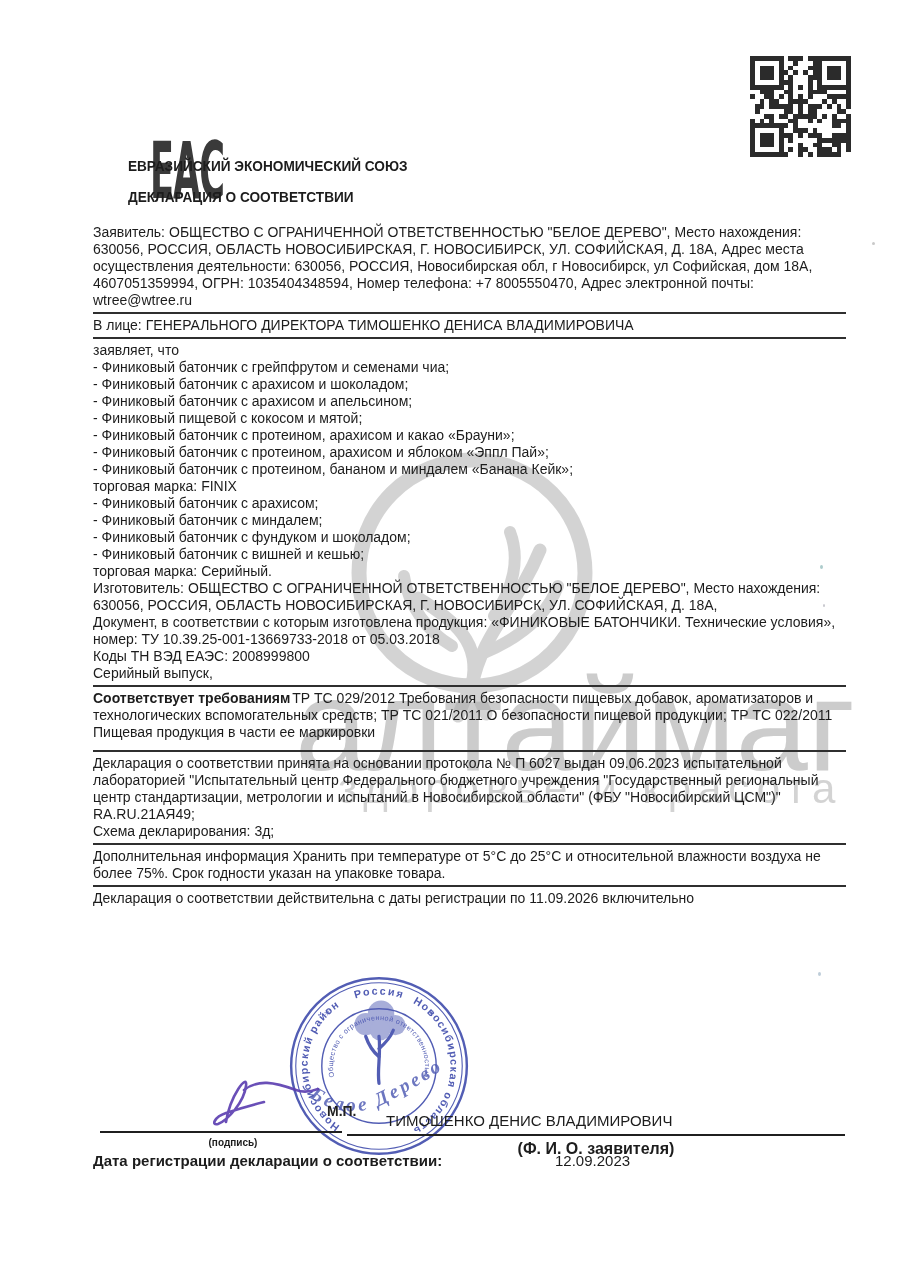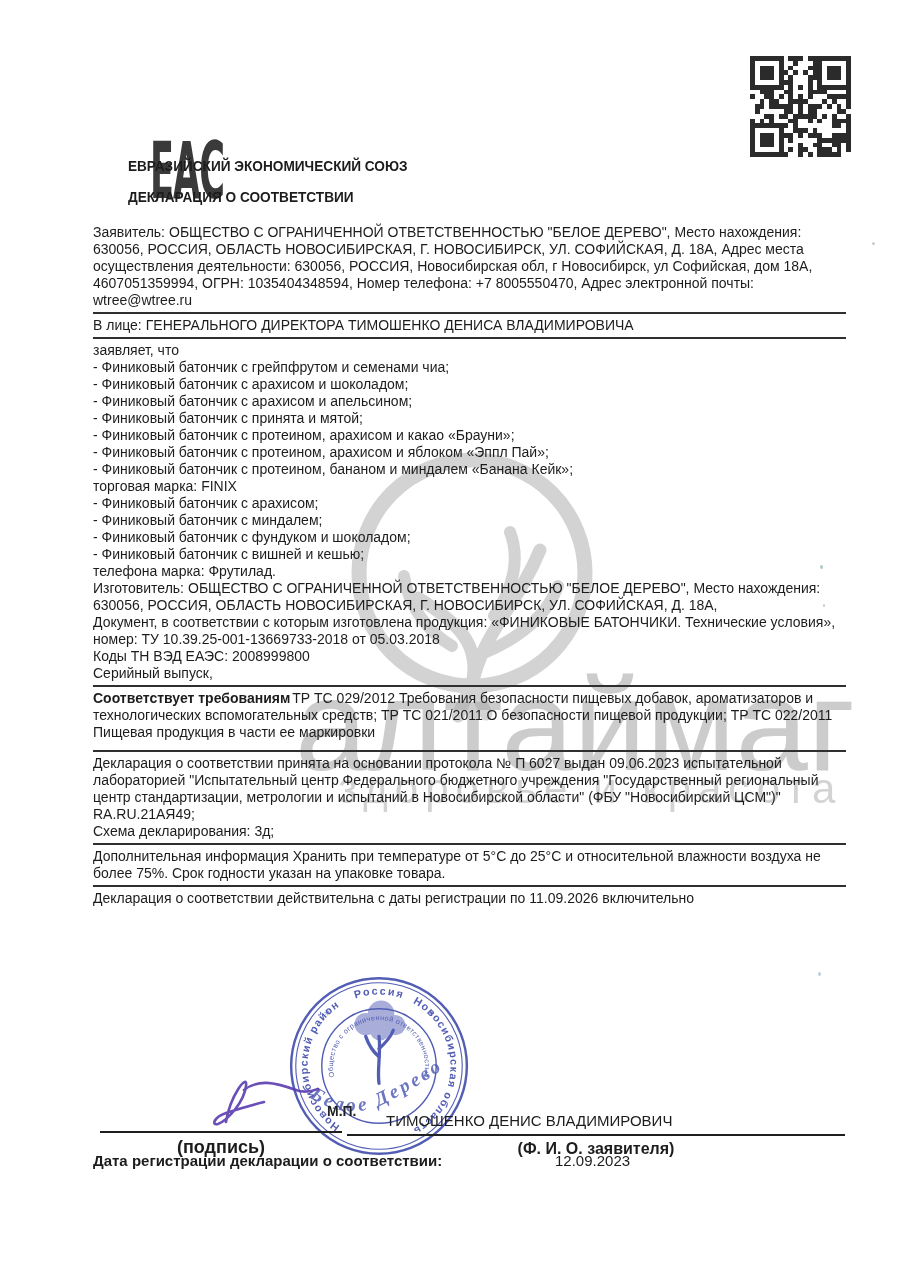--- a/index.html
+++ b/index.html
@@ -23,22 +23,22 @@
   .content{position:absolute;left:93px;top:224px;width:753px;z-index:1;
            font-size:14px;line-height:17px;}
   .content .b{font-weight:normal;margin-right:4px;}
   .content .b-wide{font-weight:bold;margin-right:2px;}
   .rule{border-top:2px solid #2f2f2f;margin:3px 0;}
   .rule-gap{margin-top:9px;}
   
   .stamp{position:absolute;left:284px;top:971px;z-index:2;opacity:.92;}
   .signature{position:absolute;left:196px;top:1066px;z-index:2;}
   .sig-line{position:absolute;left:100px;top:1131px;width:242px;border-top:2px solid #1f1f1f;z-index:3;}
-  .sig-caption{position:absolute;left:100px;top:1137px;width:242px;text-align:center;
-               font-weight:bold;font-size:18px;z-index:3;}
+  .sig-caption{position:absolute;left:112px;top:1137px;width:242px;text-align:center;
+               font-weight:bold;font-size:10px;z-index:3;}
   .name-line{position:absolute;left:347px;top:1134px;width:498px;border-top:2px solid #1f1f1f;z-index:3;}
   .declarant-name{position:absolute;left:386px;top:1112px;font-size:15px;z-index:3;}
   .name-caption{position:absolute;left:347px;top:1140px;width:498px;text-align:center;
                 font-weight:bold;font-size:16px;z-index:3;}
   .mp{position:absolute;left:327px;top:1103px;font-weight:bold;font-size:14px;z-index:4;color:#222;}
   .reg{position:absolute;left:93px;top:1152px;width:753px;font-size:15px;z-index:1;}
   .reg-row{display:flex;margin-bottom:10px;}
   .reg-label{font-weight:bold;width:462px;flex:0 0 auto;}
   
   .speck{position:absolute;border-radius:50%;z-index:0;}
@@ -331,30 +331,30 @@
 
     <div class="para"><span class="b">В лице:</span><span>ГЕНЕРАЛЬНОГО ДИРЕКТОРА ТИМОШЕНКО ДЕНИСА ВЛАДИМИРОВИЧА</span></div>
 
     <div class="rule"></div>
 
     <div>
       <div class="b">заявляет, что</div>
       <div>- Финиковый батончик с грейпфрутом и семенами чиа;</div>
       <div>- Финиковый батончик с арахисом и шоколадом;</div>
       <div>- Финиковый батончик с арахисом и апельсином;</div>
-      <div>- Финиковый батончик с принята и мятой;</div>
+      <div>- Финиковый пищевой с кокосом и мятой;</div>
       <div>- Финиковый батончик с протеином, арахисом и какао «Брауни»;</div>
       <div>- Финиковый батончик с протеином, арахисом и яблоком «Эппл Пай»;</div>
       <div>- Финиковый батончик с протеином, бананом и миндалем «Банана Кейк»;</div>
       <div>торговая марка: FINIX</div>
       <div>- Финиковый батончик с арахисом;</div>
       <div>- Финиковый батончик с миндалем;</div>
       <div>- Финиковый батончик с фундуком и шоколадом;</div>
       <div>- Финиковый батончик с вишней и кешью;</div>
-      <div>телефона марка: Фрутилад.</div>
+      <div>торговая марка: Серийный.</div>
       <div><span class="b">Изготовитель:</span><span>ОБЩЕСТВО С ОГРАНИЧЕННОЙ ОТВЕТСТВЕННОСТЬЮ "БЕЛОЕ ДЕРЕВО", Место нахождения: 630056, РОССИЯ, ОБЛАСТЬ НОВОСИБИРСКАЯ, Г. НОВОСИБИРСК, УЛ. СОФИЙСКАЯ, Д. 18А,</span></div>
       <div>Документ, в соответствии с которым изготовлена продукция: «ФИНИКОВЫЕ БАТОНЧИКИ. Технические условия», номер: ТУ 10.39.25-001-13669733-2018 от 05.03.2018</div>
       <div>Коды ТН ВЭД ЕАЭС: 2008999800</div>
       <div>Серийный выпуск,</div>
     </div>
 
     <div class="rule"></div>
 
     <div><span class="b-wide">Соответствует требованиям</span><span>ТР ТС 029/2012 Требования безопасности пищевых добавок, ароматизаторов и технологических вспомогательных средств; ТР ТС 021/2011 О безопасности пищевой продукции; ТР ТС 022/2011 Пищевая продукция в части ее маркировки</span></div>
 

